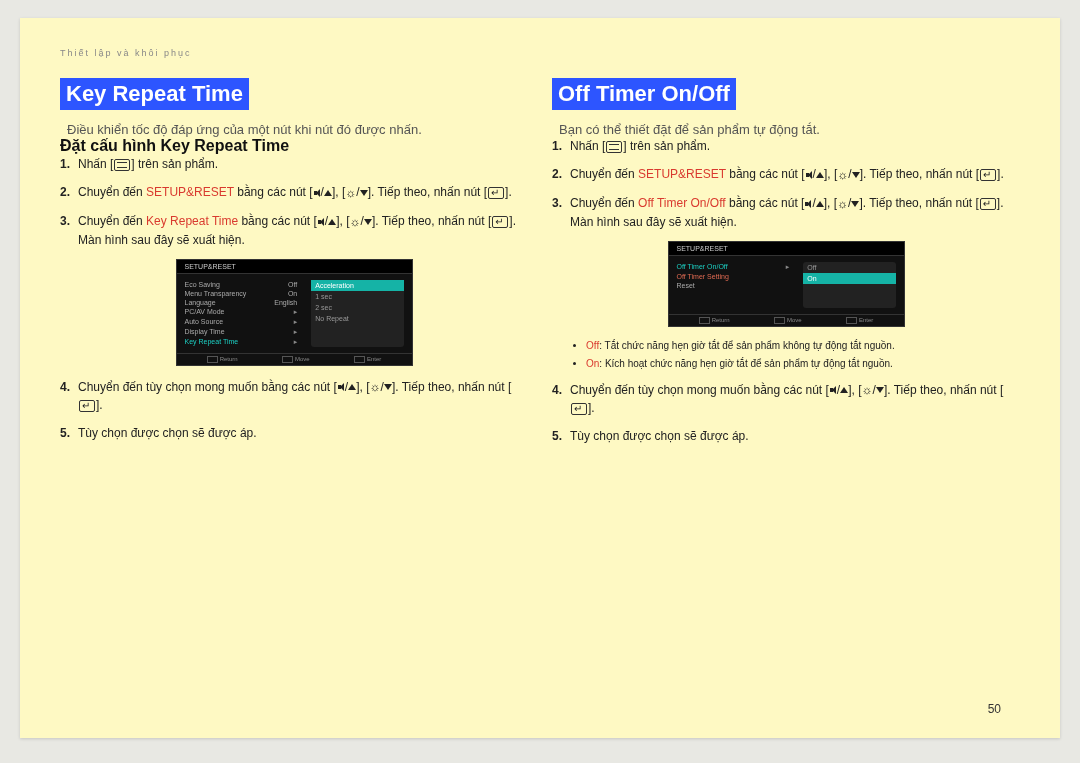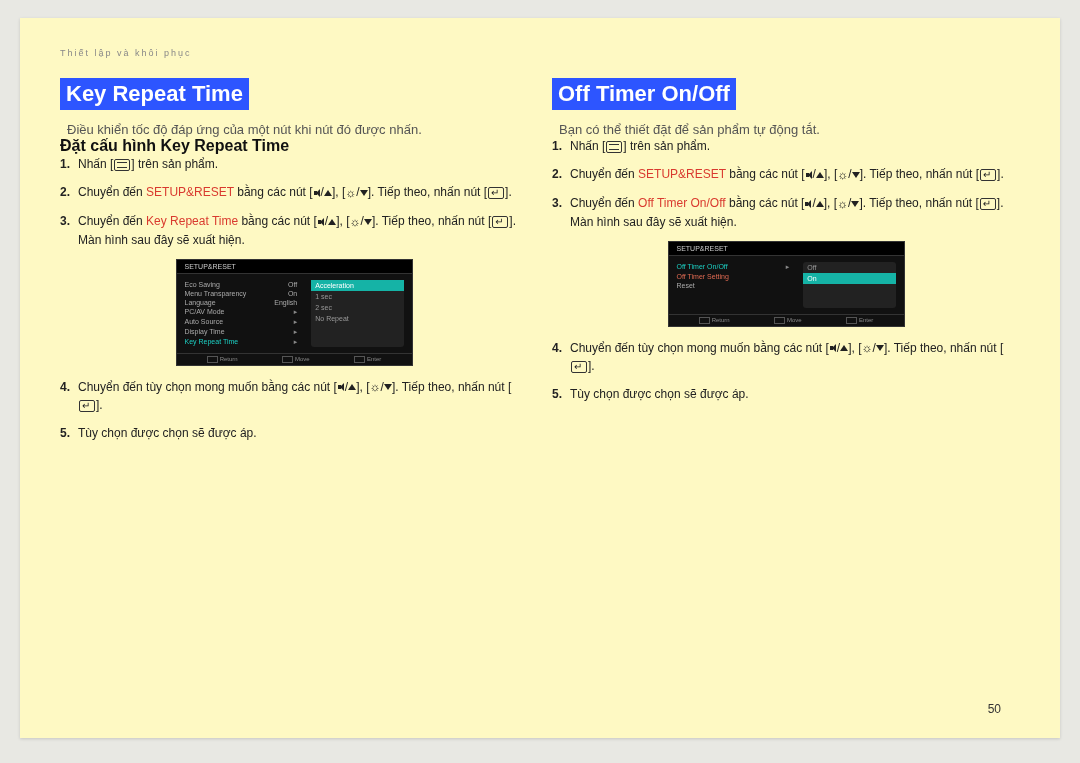--- a/index.html
+++ b/index.html
@@ -329,20 +329,28 @@
             <div class="osd-opt sel">On</div>
           </div>
         </div>
         <div class="osd-footer">
           <span>Return</span>
           <span>Move</span>
           <span>Enter</span>
         </div>
       </div>
 
+      <ul class="bullets">
+        <li>
+          <span class="hl">Off</span><span>: Tắt chức năng hẹn giờ tắt để sản phẩm không tự động tắt nguồn.</span>
+        </li>
+        <li>
+          <span class="hl">On</span><span>: Kích hoạt chức năng hẹn giờ tắt để sản phẩm tự động tắt nguồn.</span>
+        </li>
+      </ul>
 
       <ol style="counter-reset: li 3">
         <li>
           <span>Chuyển đến tùy chọn mong muốn bằng các nút [</span><span class="icon-vol"></span>/<span class="tri-up"></span><span>], [</span><span class="icon-bright">☼</span>/<span class="tri-down"></span><span>]. Tiếp theo, nhấn nút [</span><span class="icon icon-enter"></span><span>].</span>
         </li>
         <li>Tùy chọn được chọn sẽ được áp.</li>
       </ol>
     </div>
   </div>
 

